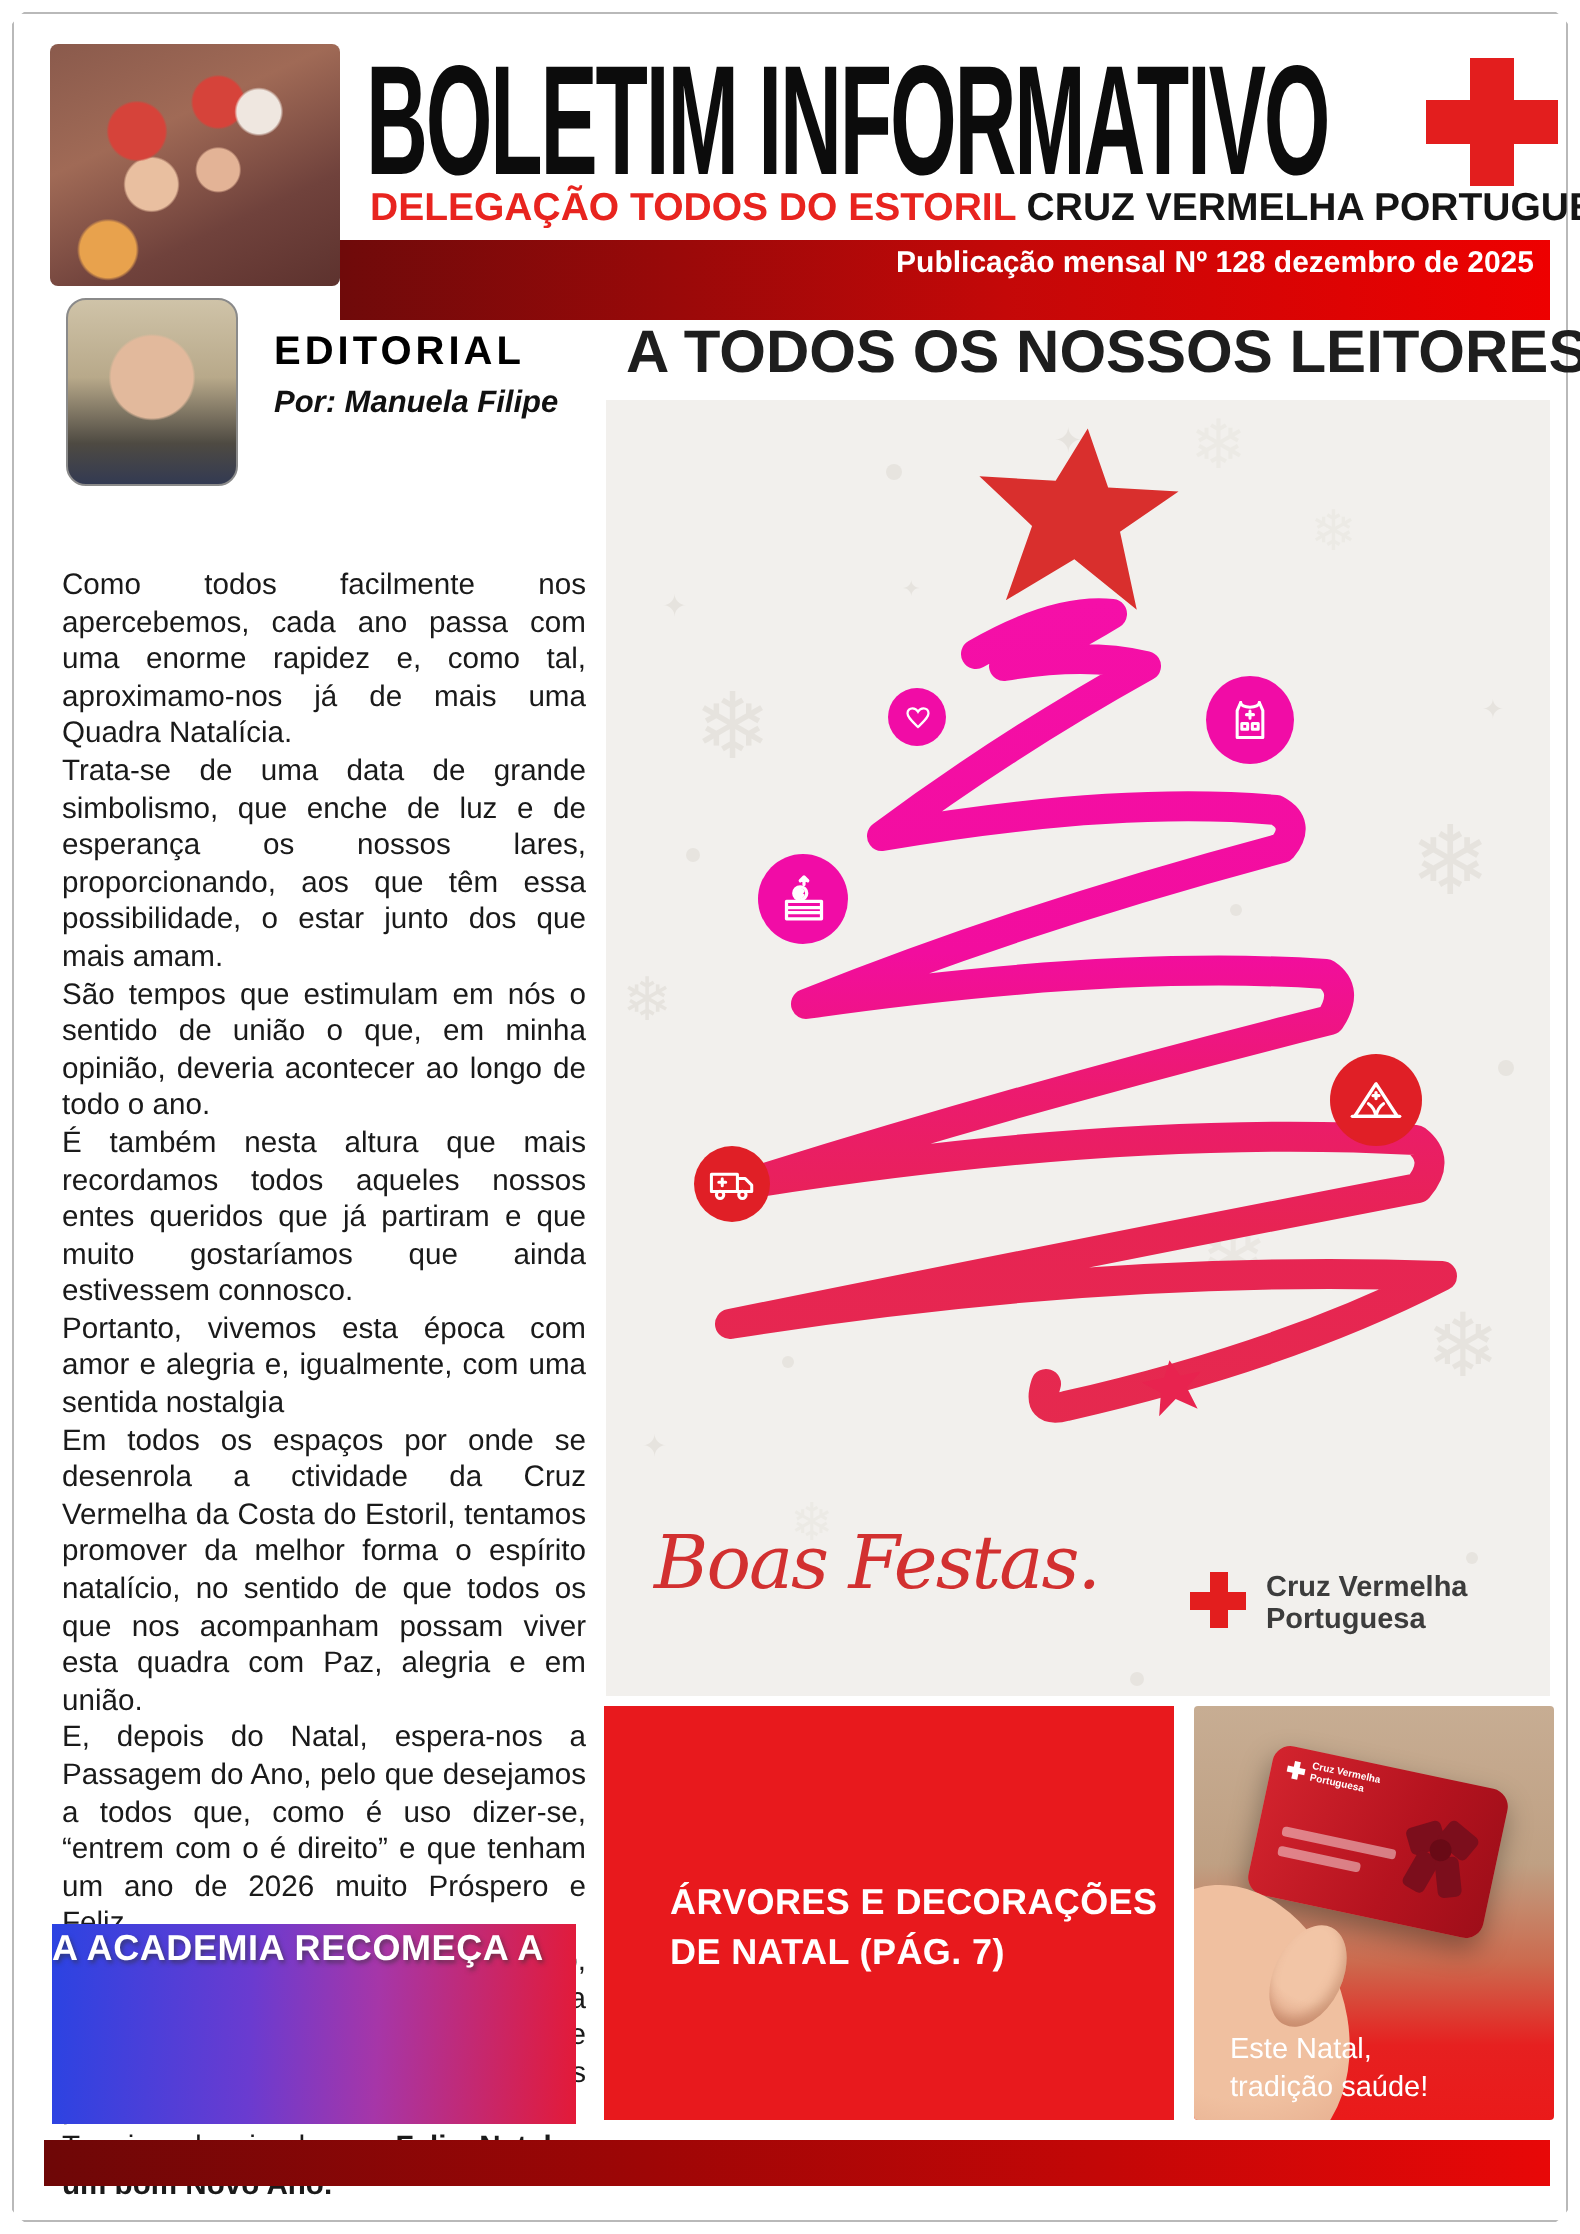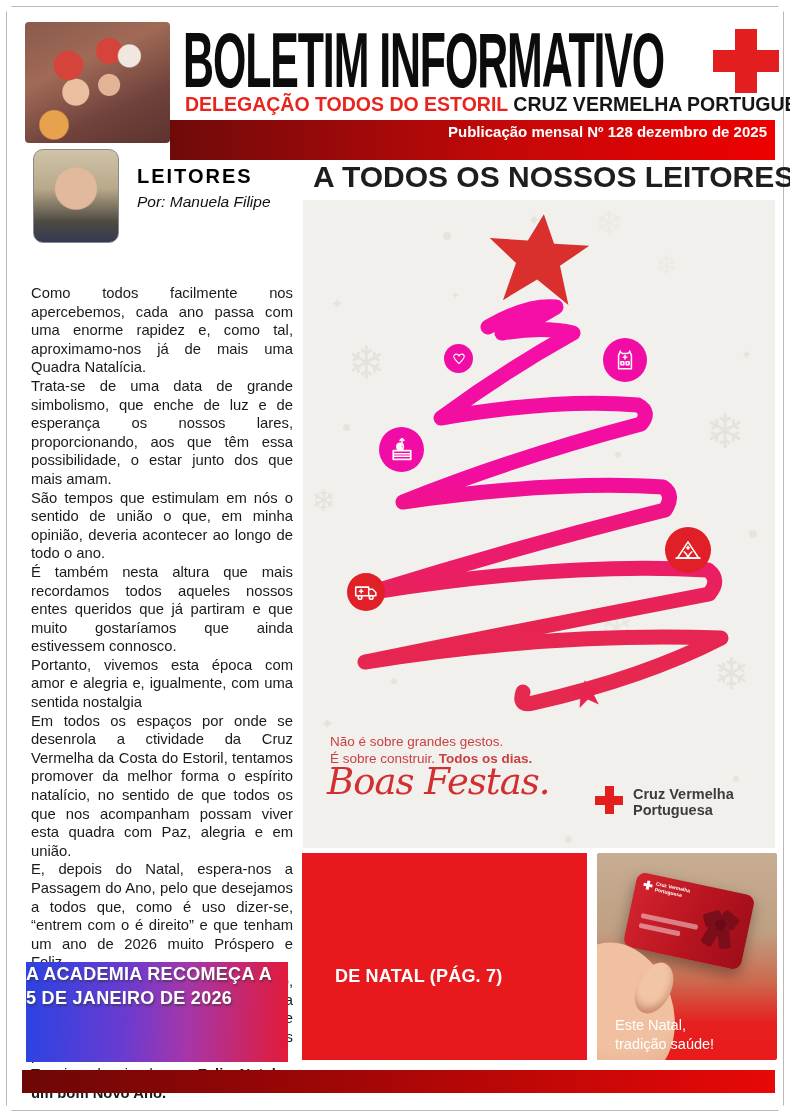--- a/index.html
+++ b/index.html
@@ -32,21 +32,21 @@
   .issue-bar{left:170px;top:120px;width:605px;height:40px;line-height:23px;
     background:linear-gradient(90deg,#6f0a0a,#c40808 55%,#ee0000);
     color:#fff;font-size:15px;font-weight:bold;text-align:right;padding-right:8px;box-sizing:border-box;}
 
   
   .editorial-photo{left:33px;top:149px;width:84px;height:92px;border-radius:10px;border:1px solid #8a8a8a;
     background:
       radial-gradient(circle at 50% 42%, #e2b99c 0 30%, transparent 32%),
       linear-gradient(180deg,#cfc3a8 0%,#b8a98a 42%,#4e4a42 78%,#333a52 100%);}
   .editorial-heading{left:137px;top:165px;font-size:20px;font-weight:bold;letter-spacing:2px;color:#000;}
-  .editorial-byline{left:137px;top:193px;font-size:15.5px;font-weight:normal;font-style:italic;color:#111;}
+  .editorial-byline{left:137px;top:193px;font-size:15.5px;font-weight:bold;font-style:italic;color:#111;}
   .editorial-body{left:31px;top:252px;width:262px;font-size:14.8px;line-height:18.6px;
     text-align:justify;color:#1a1a1a;hyphens:auto;-webkit-hyphens:auto;}
   .editorial-body .paras{white-space:pre-line;margin-top:32px;}
   .editorial-body p{margin:0;}
 
   
   .feature-heading{left:313px;top:160px;font-size:30px;font-weight:bold;color:#1e1e1e;letter-spacing:0;white-space:nowrap;}
   .tree-card{left:303px;top:200px;width:472px;height:648px;background:#f2f0ed;overflow:hidden;}
   .flake{position:absolute;color:#e6e3de;line-height:1;}
   .dot{position:absolute;background:#e7e4df;border-radius:50%;}
@@ -121,21 +121,21 @@
       <i class="v"></i>
       <i class="h"></i>
     </div>
   <div class="abs masthead-subtitle">
     <span class="red">DELEGAÇÃO TODOS DO ESTORIL</span>
     <span class="dark">CRUZ VERMELHA PORTUGUESA</span>
   </div>
   <div class="abs issue-bar">Publicação mensal Nº 128 dezembro de 2025</div>
 
   <div class="abs editorial-photo"></div>
-  <div class="abs editorial-heading">LEITORES</div>
+  <div class="abs editorial-heading">EDITORIAL</div>
   <div class="abs editorial-byline">Por: Manuela Filipe</div>
   <div class="abs editorial-body" lang="pt">
     <div class="paras">Como todos facilmente nos apercebemos, cada ano passa com uma enorme rapidez e, como tal, aproximamo-nos já de mais uma Quadra Natalícia.
 Trata-se de uma data de grande simbolismo, que enche de luz e de esperança os nossos lares, proporcionando, aos que têm essa possibilidade, o estar junto dos que mais amam.
 São tempos que estimulam em nós o sentido de união o que, em minha opinião, deveria acontecer ao longo de todo o ano.
 É também nesta altura que mais recordamos todos aqueles nossos entes queridos que já partiram e que muito gostaríamos que ainda estivessem connosco.
 Portanto, vivemos esta época com amor e alegria e, igualmente, com uma sentida nostalgia
 Em todos os espaços por onde se desenrola a ctividade da Cruz Vermelha da Costa do Estoril, tentamos promover da melhor forma o espírito natalício, no sentido de que todos os que nos acompanham possam viver esta quadra com Paz, alegria e em união.
 E, depois do Natal, espera-nos a Passagem do Ano, pelo que desejamos a todos que, como é uso dizer-se, “entrem com o é direito” e que tenham um ano de 2026 muito Próspero e Feliz.
 Da nossa parte e como já é tradição, não pouparemos esforços para melhorar as acções que desenvolvemos em prol dos que nos procuram.</div>
@@ -218,43 +218,37 @@
     </div>
     <div class="badge red b-tent">
       <svg class="icon-svg" width="30" height="30" viewBox="0 0 24 24" fill="none" stroke="#fff" stroke-width="1.3" stroke-linecap="round" stroke-linejoin="round">
         <path d="M12 5.5 3.5 18.5h17z"></path>
         <path d="M12 18.5c-.5-2.5-1.5-4-3-5 M12 18.5c.5-2.5 1.5-4 3-5"></path>
         <path d="M12 9v2.4 M10.8 10.2h2.4"></path>
         <path d="M2.5 18.5h19"></path>
       </svg>
     </div>
 
-    <div class="abs card-msg">
-      <span>Não é sobre grandes gestos.</span><br>
-      <span>É sobre construir.</span>
-      <b>Todos os dias.</b>
-    </div>
     <div class="abs card-script">Boas Festas.</div>
     <div class="cross cvp-logo-cross">
         <i class="v"></i>
         <i class="h"></i>
       </div>
     <div class="abs cvp-logo-text">
       <span>Cruz Vermelha</span><br>
       <span>Portuguesa</span>
     </div>
   </div>
 
   <div class="abs academia-box">
     <span>A ACADEMIA RECOMEÇA A</span><br>
-    <span>5 DE JANEIRO DE 2026</span>
   </div>
 
   <div class="abs arvores-box">
-    <br>
+    <span>ÁRVORES E DECORAÇÕES</span><br>
     <span>DE NATAL (PÁG. 7)</span>
   </div>
 
   <div class="abs gift-box">
     <div class="gift-card">
       <div class="cross gift-card-logo-cross">
           <i class="v"></i>
           <i class="h"></i>
         </div>
       <div class="abs gift-card-logo-text">

